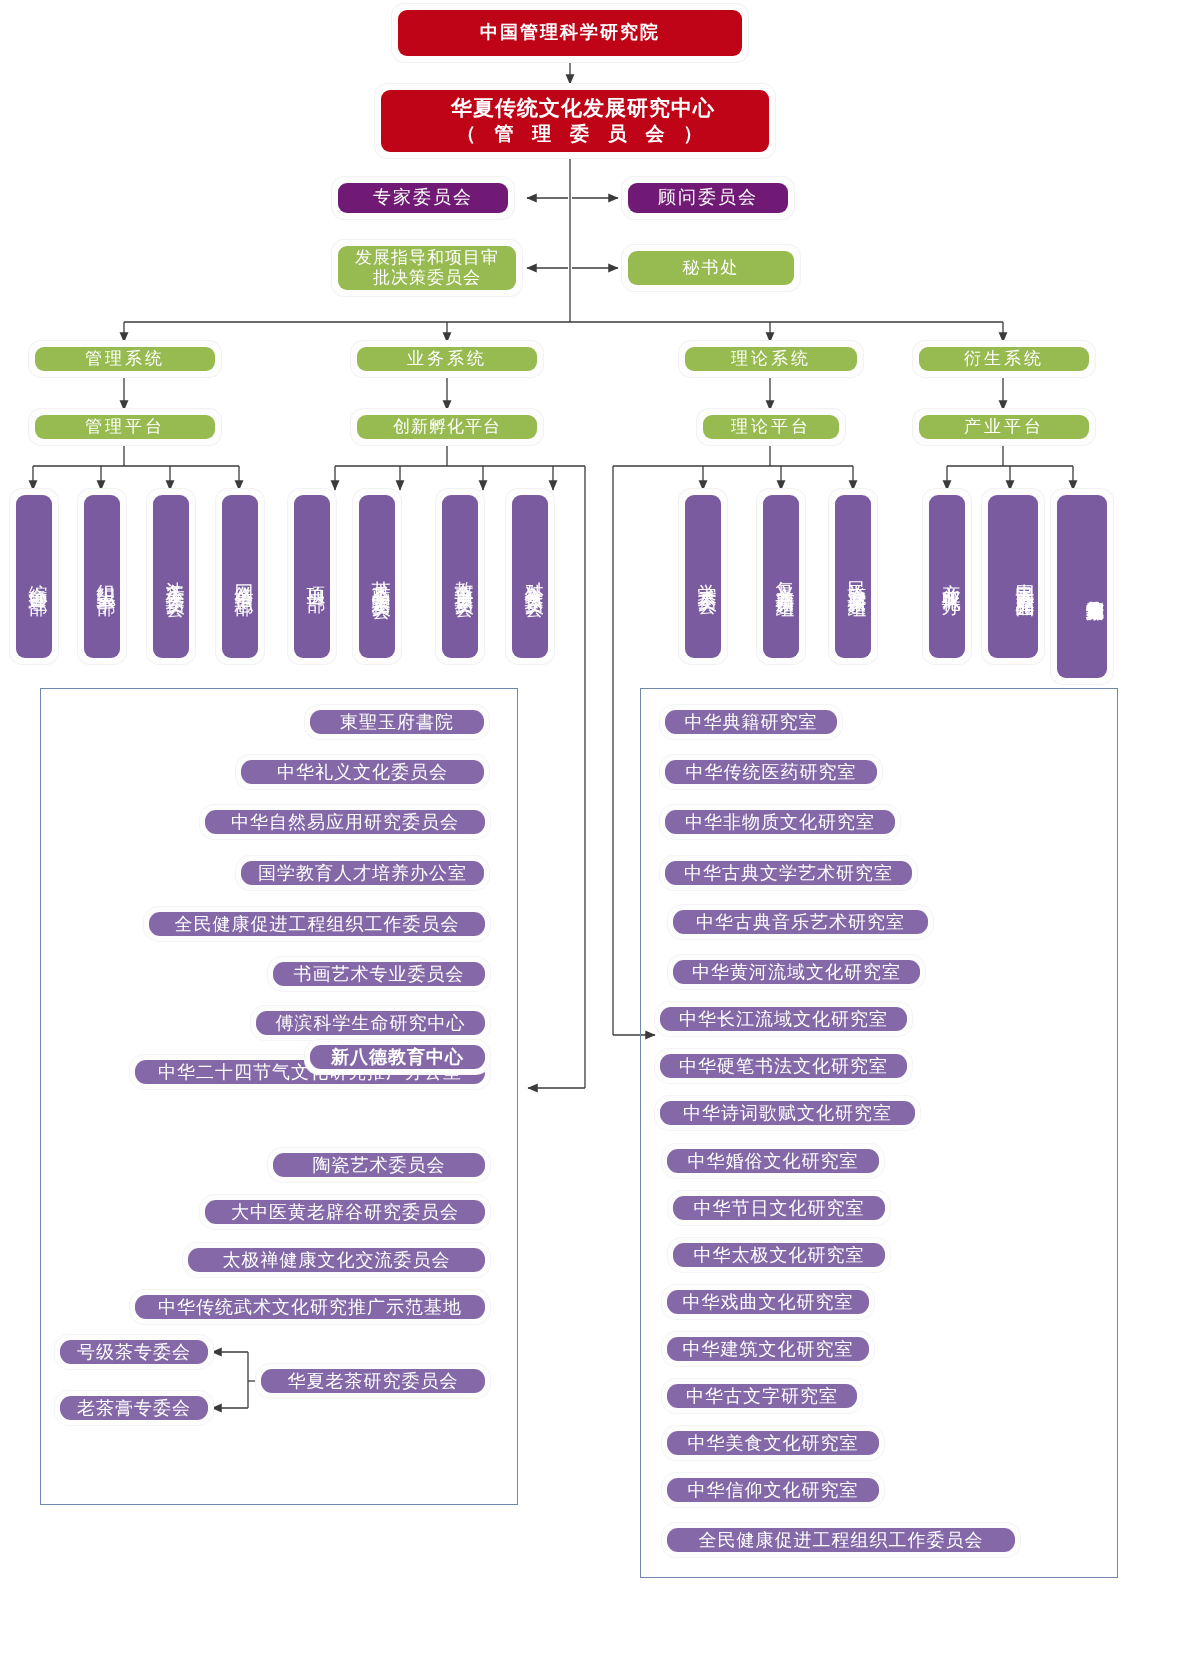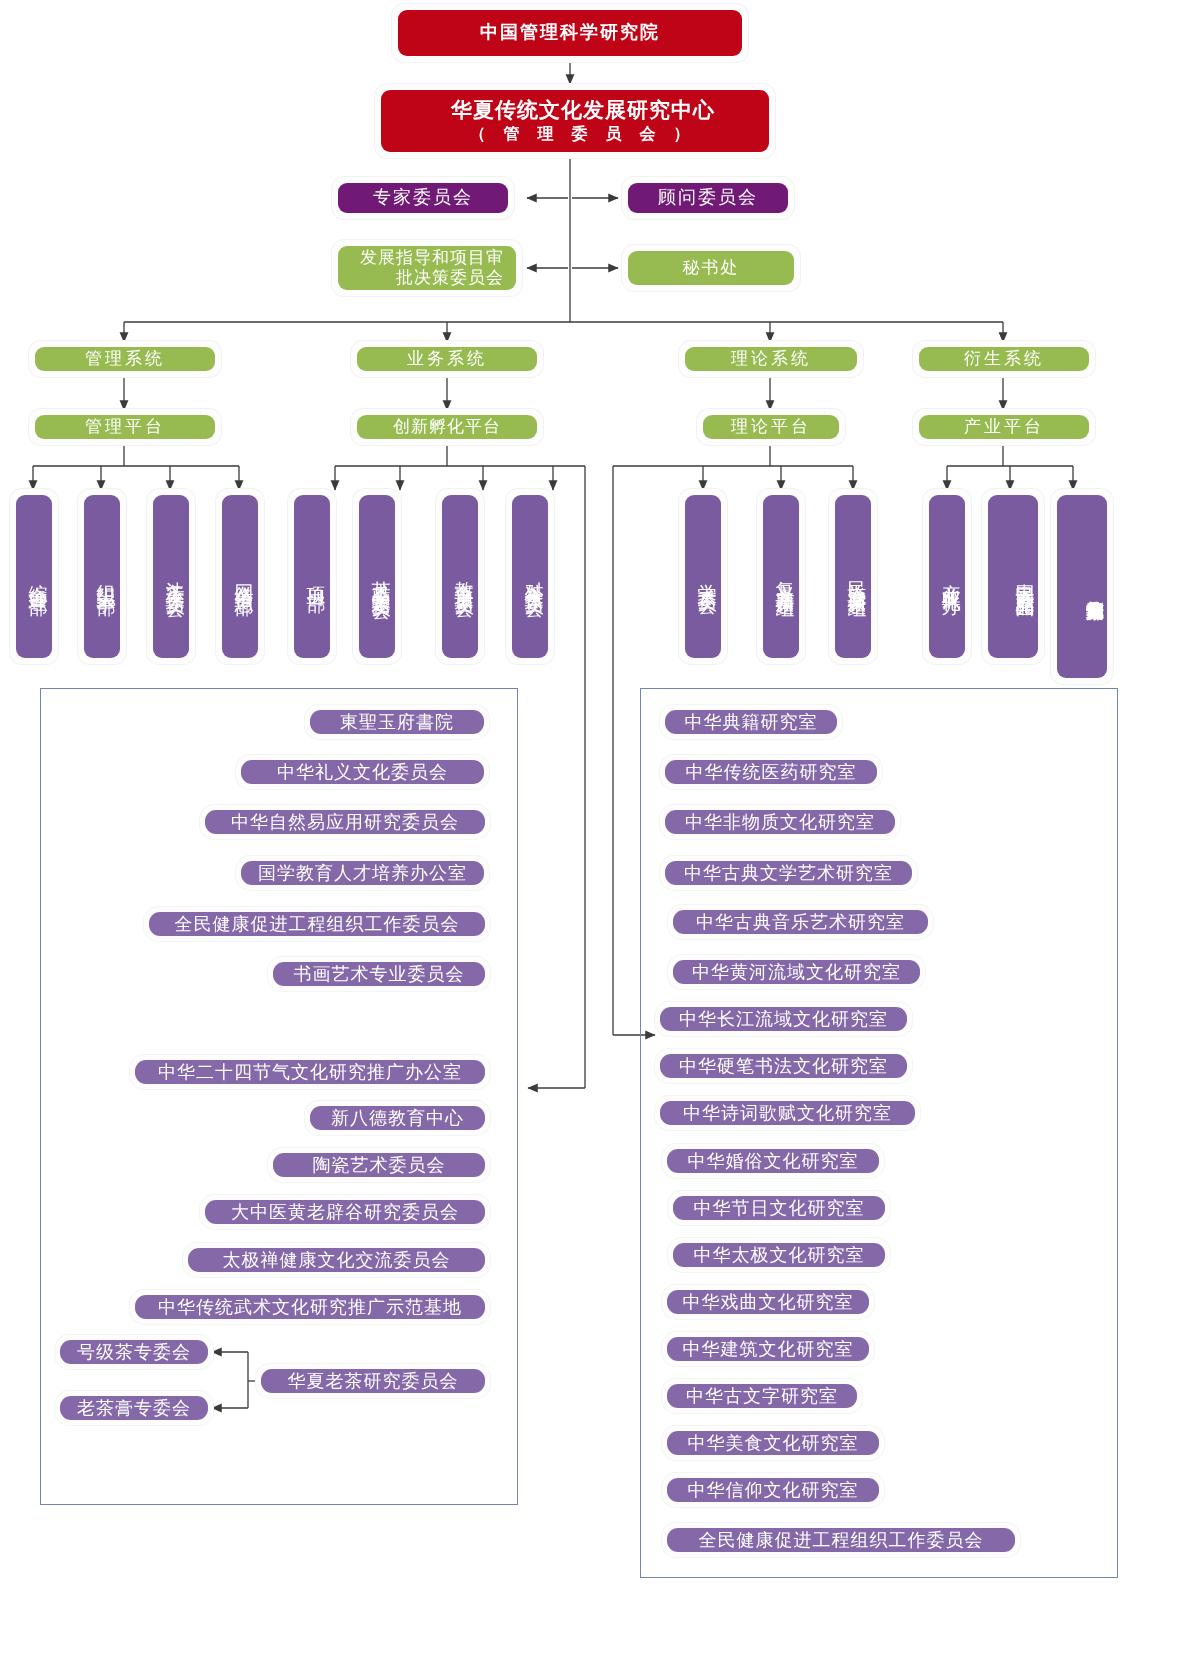--- a/index.html
+++ b/index.html
@@ -16,21 +16,21 @@
         align-items:center;justify-content:center;text-align:center;
         color:#ffffff;line-height:1.18;box-sizing:border-box;}
 
   .red   >.fill{background:#c00418;}
   .blue  >.fill{background:#701a75;}
   .green >.fill{background:#97bb50;}
   .purple>.fill{background:#7a5ba0;}
 
   .t-red{font-weight:bold;font-size:18px;letter-spacing:2px;}
   .t-red2{font-weight:bold;font-size:21px;letter-spacing:1px;padding-left:16px;}
-  .t-red2 .sub{font-size:16px;letter-spacing:7px;display:block;margin-top:2px;}
+  .t-red2 .sub{font-size:19px;letter-spacing:7px;display:block;margin-top:2px;}
   .t-blue{font-size:18px;letter-spacing:2px;}
   .t-green{font-size:17px;letter-spacing:2px;}
   .t-green2{font-size:17px;letter-spacing:1px;}
   .t-sys{font-size:17px;letter-spacing:3px;}
 
   
   .vert>.fill{
     writing-mode:vertical-rl;text-orientation:upright;
     font-size:19px;letter-spacing:3px;line-height:1.25;
     padding:10px 2px;align-items:flex-start;justify-content:center;
@@ -144,21 +144,21 @@
   </div>
 
   <div class="node blue" style="left:332px;top:177px;width:182px;height:42px;">
     <div class="fill t-blue">专家委员会</div>
   </div>
   <div class="node blue" style="left:622px;top:177px;width:172px;height:42px;">
     <div class="fill t-blue">顾问委员会</div>
   </div>
 
   <div class="node green" style="left:332px;top:240px;width:190px;height:56px;">
-    <div class="fill t-green2" style="padding:0 12px;text-align:right;">发展指导和项目审批决策委员会</div>
+    <div class="fill t-green2" style="padding:0 12px;">发展指导和项目审批决策委员会</div>
   </div>
   <div class="node green" style="left:622px;top:245px;width:178px;height:46px;">
     <div class="fill t-green">秘书处</div>
   </div>
 
   <div class="node green" style="left:29px;top:341px;width:192px;height:36px;">
     <div class="fill t-sys">管理系统</div>
   </div>
   <div class="node green" style="left:351px;top:341px;width:192px;height:36px;">
     <div class="fill t-sys">业务系统</div>
@@ -242,24 +242,27 @@
   </div>
   <div class="pill" style="left:144px;top:907px;width:346px;height:34px;">
     <div class="fill">全民健康促进工程组织工作委员会</div>
   </div>
   <div class="pill" style="left:236px;top:856px;width:253px;height:34px;">
     <div class="fill">国学教育人才培养办公室</div>
   </div>
   <div class="pill" style="left:268px;top:957px;width:222px;height:34px;">
     <div class="fill">书画艺术专业委员会</div>
   </div>
+  <div class="pill" style="left:251px;top:1006px;width:239px;height:34px;">
+    <div class="fill">傅滨科学生命研究中心</div>
+  </div>
   <div class="pill" style="left:130px;top:1055px;width:360px;height:34px;">
     <div class="fill">中华二十四节气文化研究推广办公室</div>
   </div>
-  <div class="pill" style="left:305px;top:1101px;width:185px;height:34px;">
+  <div class="pill" style="left:305px;top:1040px;width:185px;height:34px;font-weight:bold;">
     <div class="fill">新八德教育中心</div>
   </div>
   <div class="pill" style="left:268px;top:1148px;width:222px;height:34px;">
     <div class="fill">陶瓷艺术委员会</div>
   </div>
   <div class="pill" style="left:200px;top:1195px;width:290px;height:34px;">
     <div class="fill">大中医黄老辟谷研究委员会</div>
   </div>
   <div class="pill" style="left:183px;top:1243px;width:307px;height:34px;">
     <div class="fill">太极禅健康文化交流委员会</div>

